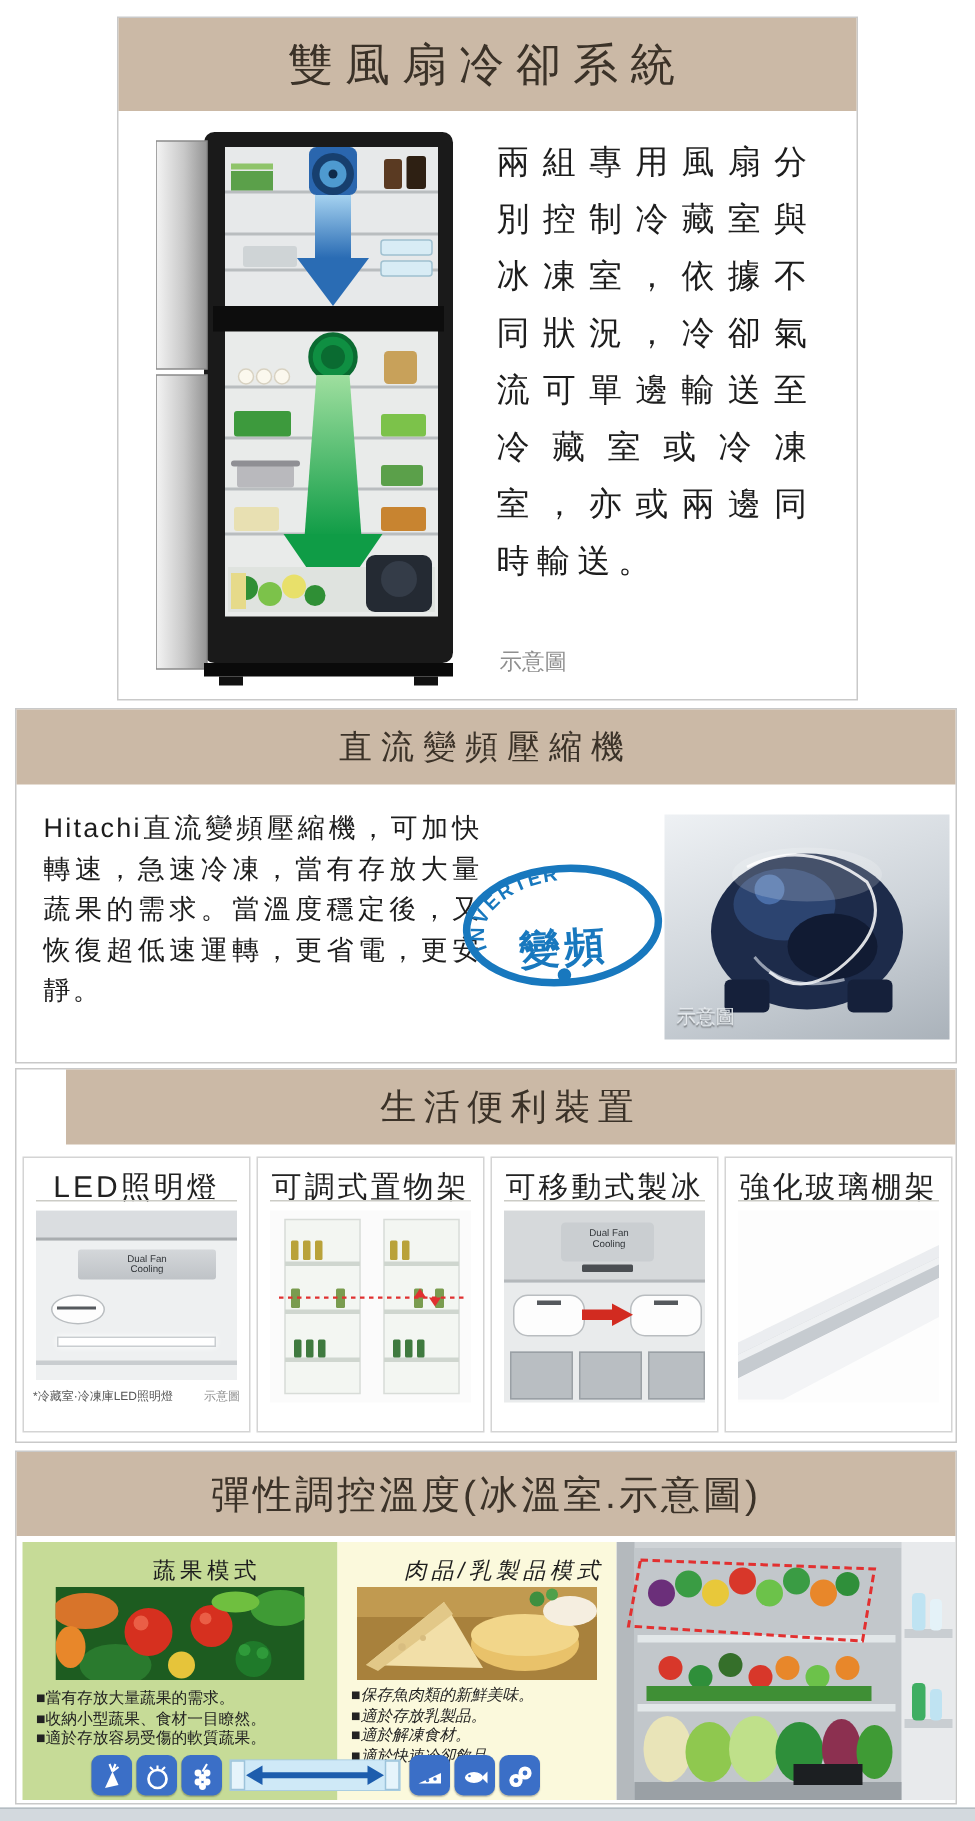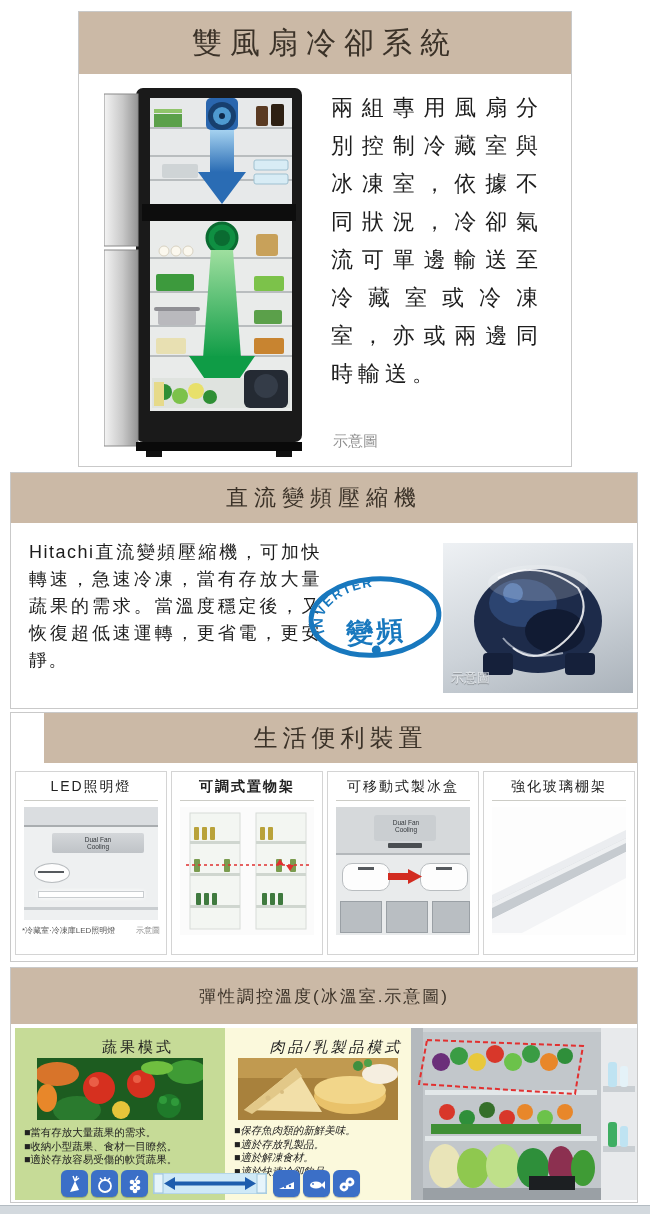--- a/index.html
+++ b/index.html
@@ -14,21 +14,21 @@
   .s1-body{position:absolute;left:252px;top:77px;width:212px;font-size:22px;line-height:38px;
            letter-spacing:5px;text-align:justify;color:#1d1d1d;}
   
   .s2-body{position:absolute;left:18px;top:66px;width:292px;font-size:18px;line-height:27px;
            letter-spacing:1.5px;text-align:justify;color:#1d1d1d;}
   .s2-photo{position:absolute;left:432px;top:70px;width:190px;height:150px;
             background:linear-gradient(160deg,#eef1f4 0%,#cdd3d9 55%,#aab2ba 100%);overflow:hidden;}
   
   .panel{position:absolute;top:58px;width:152px;height:184px;border:1px solid #d4d4d4;
          box-sizing:border-box;background:#fff;}
-  .p-label{position:absolute;top:6px;left:0;right:0;text-align:center;font-size:14px;
+  .p-label{position:absolute;top:6px;left:0;right:0;text-align:center;font-size:20px;
            letter-spacing:2px;color:#222;}
   .p-rule{position:absolute;top:28px;left:8px;right:8px;border-top:1px solid #ccccc6;}
   .p-img{position:absolute;left:8px;top:35px;right:8px;height:128px;overflow:hidden;}
   .dfc{position:absolute;font-size:6.5px;line-height:7px;text-align:center;color:#33373b;}
   .p-cap{position:absolute;left:6px;right:6px;top:165px;display:flex;justify-content:space-between;
          font-size:8px;color:#555;}
   
   .mode-title{position:absolute;top:10px;left:0;right:0;text-align:center;font-size:15px;
               letter-spacing:3px;color:#1e1e1e;padding-left:36px;}
   .bullets{position:absolute;left:9px;right:4px;margin:0;padding:0;list-style:none;
@@ -175,21 +175,21 @@
         <div class="abs" style="left:14px;top:64px;width:26px;height:2px;background:#55595d;"></div>
         <div class="abs" style="left:14px;top:84px;right:14px;height:5px;background:#ffffff;border:1px solid #c9cdd0;box-shadow:0 0 4px #fff;"></div>
         <div class="abs" style="left:0;top:100px;right:0;height:3px;background:#c9cdd0;"></div>
       </div>
       <div class="p-cap" style="top:153px;">
         <span>*冷藏室·冷凍庫LED照明燈</span>
         <span class="cap">示意圖</span>
       </div>
     </div>
 
-    <div class="panel" style="left:160px;font-weight:bold;">
+    <div class="panel" style="left:160px;">
       <div class="p-label">可調式置物架</div>
       <div class="p-rule"></div>
       <div class="p-img" style="background:#fbfbfb;">
         <svg width="136" height="128" viewBox="0 0 136 128">
           <g>
             <rect x="10" y="6" width="50" height="116" fill="#f3f6f2" stroke="#d8dcd8"></rect>
             <rect x="76" y="6" width="50" height="116" fill="#f3f6f2" stroke="#d8dcd8"></rect>
             <g fill="#cfd6cf">
               <rect x="10" y="34" width="50" height="3"></rect>
                 <rect x="10" y="66" width="50" height="3"></rect>
@@ -257,21 +257,21 @@
           <polygon points="0,96 136,30 136,44 0,112" fill="#c6cbd0"></polygon>
           <polygon points="0,96 136,30 136,35 0,101" fill="#eef0f2"></polygon>
           <polygon points="0,88 136,22 136,30 0,96" fill="#e2e6e9" opacity=".7"></polygon>
           <polygon points="30,126 136,70 136,44 0,112 0,126" fill="#f3f4f6"></polygon>
         </svg>
       </div>
     </div>
   </div>
 
   <div class="sec" style="left:10px;top:967px;width:628px;height:236px;">
-    <div class="sec-title" style="height:56px;font-size:17px;letter-spacing:2px;">彈性調控溫度(冰溫室.示意圖)</div>
+    <div class="sec-title" style="height:56px;font-size:26px;letter-spacing:2px;">彈性調控溫度(冰溫室.示意圖)</div>
 
     <div class="abs" style="left:4px;top:60px;width:210px;height:172px;background:#c6db97;">
       <div class="mode-title">蔬果模式</div>
       <svg class="abs" style="left:22px;top:30px;" width="166" height="62" viewBox="0 0 166 62">
         <rect width="166" height="62" fill="#1d5c20"></rect>
         <ellipse cx="20" cy="16" rx="22" ry="12" fill="#d8742a"></ellipse>
         <ellipse cx="150" cy="14" rx="20" ry="12" fill="#3f9b35"></ellipse>
         <ellipse cx="40" cy="52" rx="24" ry="14" fill="#2a7a2e"></ellipse>
         <circle cx="62" cy="30" r="16" fill="#d6301f"></circle>
         <circle cx="57" cy="24" r="5" fill="#ef6a50" opacity=".8"></circle>

